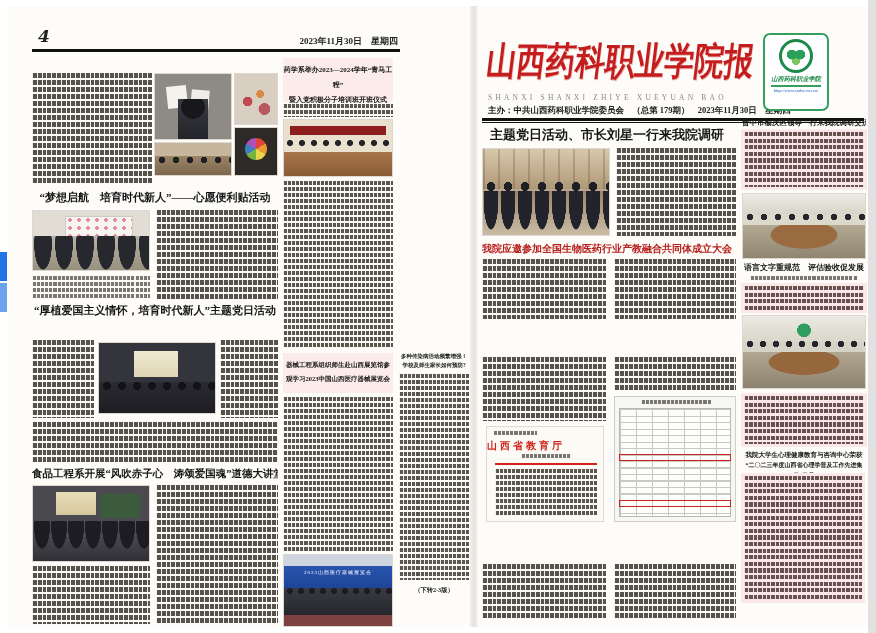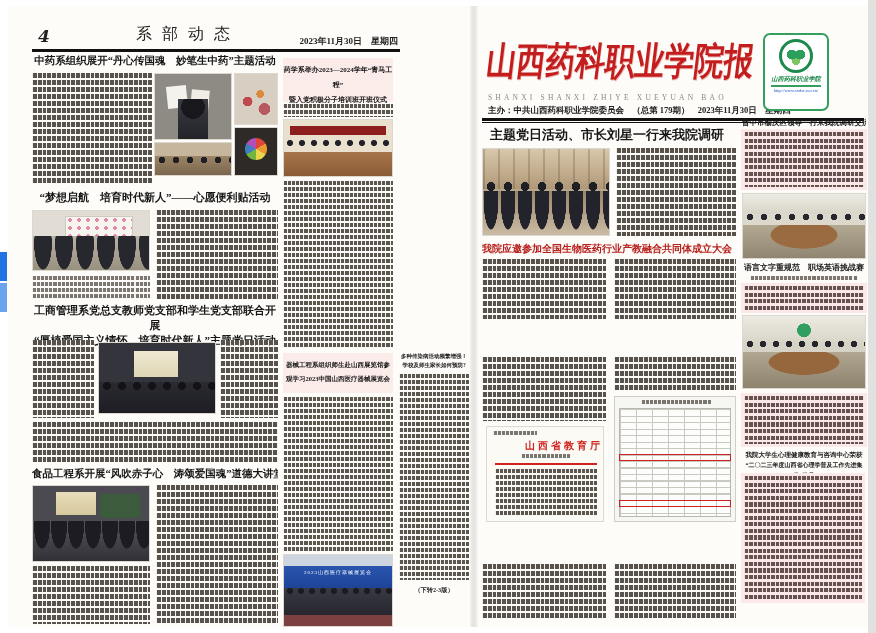--- a/index.html
+++ b/index.html
@@ -33,25 +33,23 @@
   .rule{position:absolute;background:#111}
 </style>
 </head>
 <body>
 
 <div id="canvas">
 
   <div id="pageL" class="page">
 
     <div class="abs" style="left:30px;top:20px;font-size:17px;font-style:italic;font-weight:bold;font-family:'DejaVu Serif',serif">4</div>
-    <div class="abs" style="left:90px;top:18px;width:180px;text-align:center;font-size:16px;letter-spacing:10px">系部动态</div>
     <div class="abs" style="left:258px;top:29px;width:132px;text-align:right;font-size:9px;font-weight:bold">2023年11月30日　星期四</div>
     <div class="rule" style="left:24px;top:43px;width:368px;height:2.5px"></div>
 
-    <div class="hl" style="left:24px;top:48px;width:246px;font-size:10.5px">中药系组织展开“丹心传国魂　妙笔生中药”主题活动</div>
     <div class="ft" style="left:24px;top:67px;width:120px;height:112px"></div>
     <div class="ph" style="left:146px;top:67px;width:78px;height:67px;background:#8e8a84">
       <i style="top:18%;left:16%;width:26%;height:34%;background:#f4f2ec;transform:rotate(-6deg)"></i>
       <i style="top:24%;left:48%;width:24%;height:30%;background:#efede6;transform:rotate(5deg)"></i>
       <i style="top:38%;left:30%;width:40%;height:62%;background:radial-gradient(circle 12px at 50% 20%,#17171c 97%,transparent),linear-gradient(#3a3a42,#23232a)"></i>
     </div>
     <div class="ph" style="left:226px;top:67px;width:44px;height:52px;background:#d8cec1">
       <i style="top:0;height:100%;background:radial-gradient(circle 5px at 30% 55%,#c2484f 96%,transparent),radial-gradient(circle 4px at 60% 40%,#d98a3f 96%,transparent),radial-gradient(circle 6px at 70% 70%,#b7595e 96%,transparent)"></i>
     </div>
     <div class="ph" style="left:226px;top:121px;width:44px;height:49px;background:#2d2a27">
@@ -63,21 +61,20 @@
 
     <div class="hl" style="left:24px;top:185px;width:246px;font-size:11px">“梦想启航　培育时代新人”——心愿便利贴活动</div>
     <div class="ph" style="left:24px;top:204px;width:118px;height:61px;background:#e2ddd4">
       <i style="top:8%;left:28%;width:58%;height:52%;background:radial-gradient(circle 2px at 4px 3px,#e48aa8 90%,transparent) 0 0/9px 8px repeat,#f6f4ef;border:1px solid #cfcac0"></i>
       <i style="top:42%;height:58%;background:radial-gradient(ellipse 9px 26px at 10px 8px,#27272e 96%,transparent) 0 0/21px 100% repeat-x,linear-gradient(#b9b2a6,#98917f)"></i>
     </div>
     <div class="ft s6 lite" style="left:24px;top:270px;width:118px;height:24px"></div>
     <div class="ft" style="left:148px;top:204px;width:122px;height:90px"></div>
 
     <div class="hl wrap" style="left:24px;top:297px;width:246px;font-size:11px;line-height:15px">
-      <div>工商管理系党总支教师党支部和学生党支部联合开展</div>
       <div>“厚植爱国主义情怀，培育时代新人”主题党日活动</div>
     </div>
     <div class="ft" style="left:24px;top:334px;width:62px;height:78px"></div>
     <div class="ph" style="left:90px;top:336px;width:118px;height:72px;background:#34343c">
       <i style="top:12%;left:30%;width:38%;height:36%;background:linear-gradient(#efe9d2,#ded5b4)"></i>
       <i style="top:55%;height:45%;background:radial-gradient(circle 4px at 8px 4px,#121217 96%,transparent) 0 0/15px 100% repeat-x,linear-gradient(#2a2a31,#1d1d23)"></i>
     </div>
     <div class="ft" style="left:212px;top:334px;width:58px;height:78px"></div>
     <div class="ft" style="left:24px;top:416px;width:246px;height:42px"></div>
 
@@ -159,21 +156,21 @@
     <div class="ft" style="left:138px;top:142px;width:120px;height:88px"></div>
 
     <div class="hl red" style="left:0;top:237px;width:258px;font-size:10px;color:#b7201d">我院应邀参加全国生物医药行业产教融合共同体成立大会</div>
     <div class="ft" style="left:4px;top:253px;width:124px;height:60px"></div>
     <div class="ft" style="left:136px;top:253px;width:122px;height:60px"></div>
 
     <div class="ft" style="left:4px;top:351px;width:124px;height:64px"></div>
     <div class="ft" style="left:136px;top:351px;width:122px;height:34px"></div>
     <div class="abs" style="left:8px;top:420px;width:118px;height:96px;background:#fbfaf5;border:1px solid #ddd9d0">
       <div class="ft s6 lite" style="left:6px;top:4px;width:44px;height:5px"></div>
-      <div style="position:absolute;left:0;top:12px;width:100%;text-align:right;font-size:10px;font-weight:bold;letter-spacing:3px;color:#cf231d">山西省教育厅</div>
+      <div style="position:absolute;left:0;top:12px;width:100%;text-align:left;font-size:10px;font-weight:bold;letter-spacing:3px;color:#cf231d">山西省教育厅</div>
       <div class="ft s6 lite" style="left:34px;top:27px;width:50px;height:5px"></div>
       <div style="position:absolute;left:8px;top:36px;width:102px;height:1.5px;background:#cf231d"></div>
       <div class="ft s6" style="left:8px;top:42px;width:102px;height:48px"></div>
     </div>
     <div class="abs" style="left:136px;top:390px;width:122px;height:126px;background:#f6f6f3;border:1px solid #cfcfc8">
       <div class="ft s6 lite" style="left:26px;top:3px;width:70px;height:5px"></div>
       <div style="position:absolute;left:4px;top:11px;right:4px;bottom:4px;border:1px solid #b8b8b0;background:
         repeating-linear-gradient(90deg,#c9c9c2 0 1px,transparent 1px 16px),
         repeating-linear-gradient(180deg,#c9c9c2 0 1px,transparent 1px 6.5px),
         linear-gradient(#fdfdfb,#fdfdfb)"></div>
@@ -185,21 +182,21 @@
     <div class="ft" style="left:136px;top:558px;width:122px;height:56px"></div>
 
     <div class="hl" style="left:264px;top:112px;width:124px;font-size:7.5px">晋中市榆次区领导一行来我院调研交流</div>
     <div class="ft pink s6" style="left:266px;top:126px;width:120px;height:55px"></div>
     <div class="ph" style="left:264px;top:187px;width:124px;height:66px;background:#ddd8cc">
       <i style="top:0;height:32%;background:linear-gradient(#ecebe4,#d8d4c8)"></i>
       <i style="top:28%;height:22%;background:radial-gradient(circle 3.5px at 7px 5px,#26262e 96%,transparent) 0 0/14px 100% repeat-x"></i>
       <i style="top:48%;height:52%;background:radial-gradient(ellipse 34px 14px at 50% 30%,#9a6a40 96%,transparent),linear-gradient(#b3a993,#8f8570)"></i>
     </div>
 
-    <div class="hl" style="left:264px;top:257px;width:124px;font-size:8px">语言文字重规范　职场英语挑战赛</div>
+    <div class="hl" style="left:264px;top:257px;width:124px;font-size:8px">语言文字重规范　评估验收促发展</div>
     <div class="ft s6 lite" style="left:272px;top:270px;width:108px;height:5px"></div>
     <div class="ft pink s6" style="left:266px;top:280px;width:120px;height:24px"></div>
     <div class="ph" style="left:264px;top:309px;width:124px;height:74px;background:#d6d2c6">
       <i style="top:0;height:36%;background:radial-gradient(circle 7px at 50% 55%,#2f9e5e 96%,transparent),linear-gradient(#eceae2,#d9d5c9)"></i>
       <i style="top:32%;height:20%;background:radial-gradient(circle 3.5px at 7px 5px,#25252c 96%,transparent) 0 0/13px 100% repeat-x"></i>
       <i style="top:50%;height:50%;background:radial-gradient(ellipse 36px 13px at 50% 28%,#96663c 96%,transparent),linear-gradient(#b1a791,#8d836e)"></i>
     </div>
     <div class="ft pink s6" style="left:266px;top:390px;width:120px;height:48px"></div>
 
     <div class="hl wrap" style="left:264px;top:444px;width:124px;font-size:6.5px;line-height:10px">

